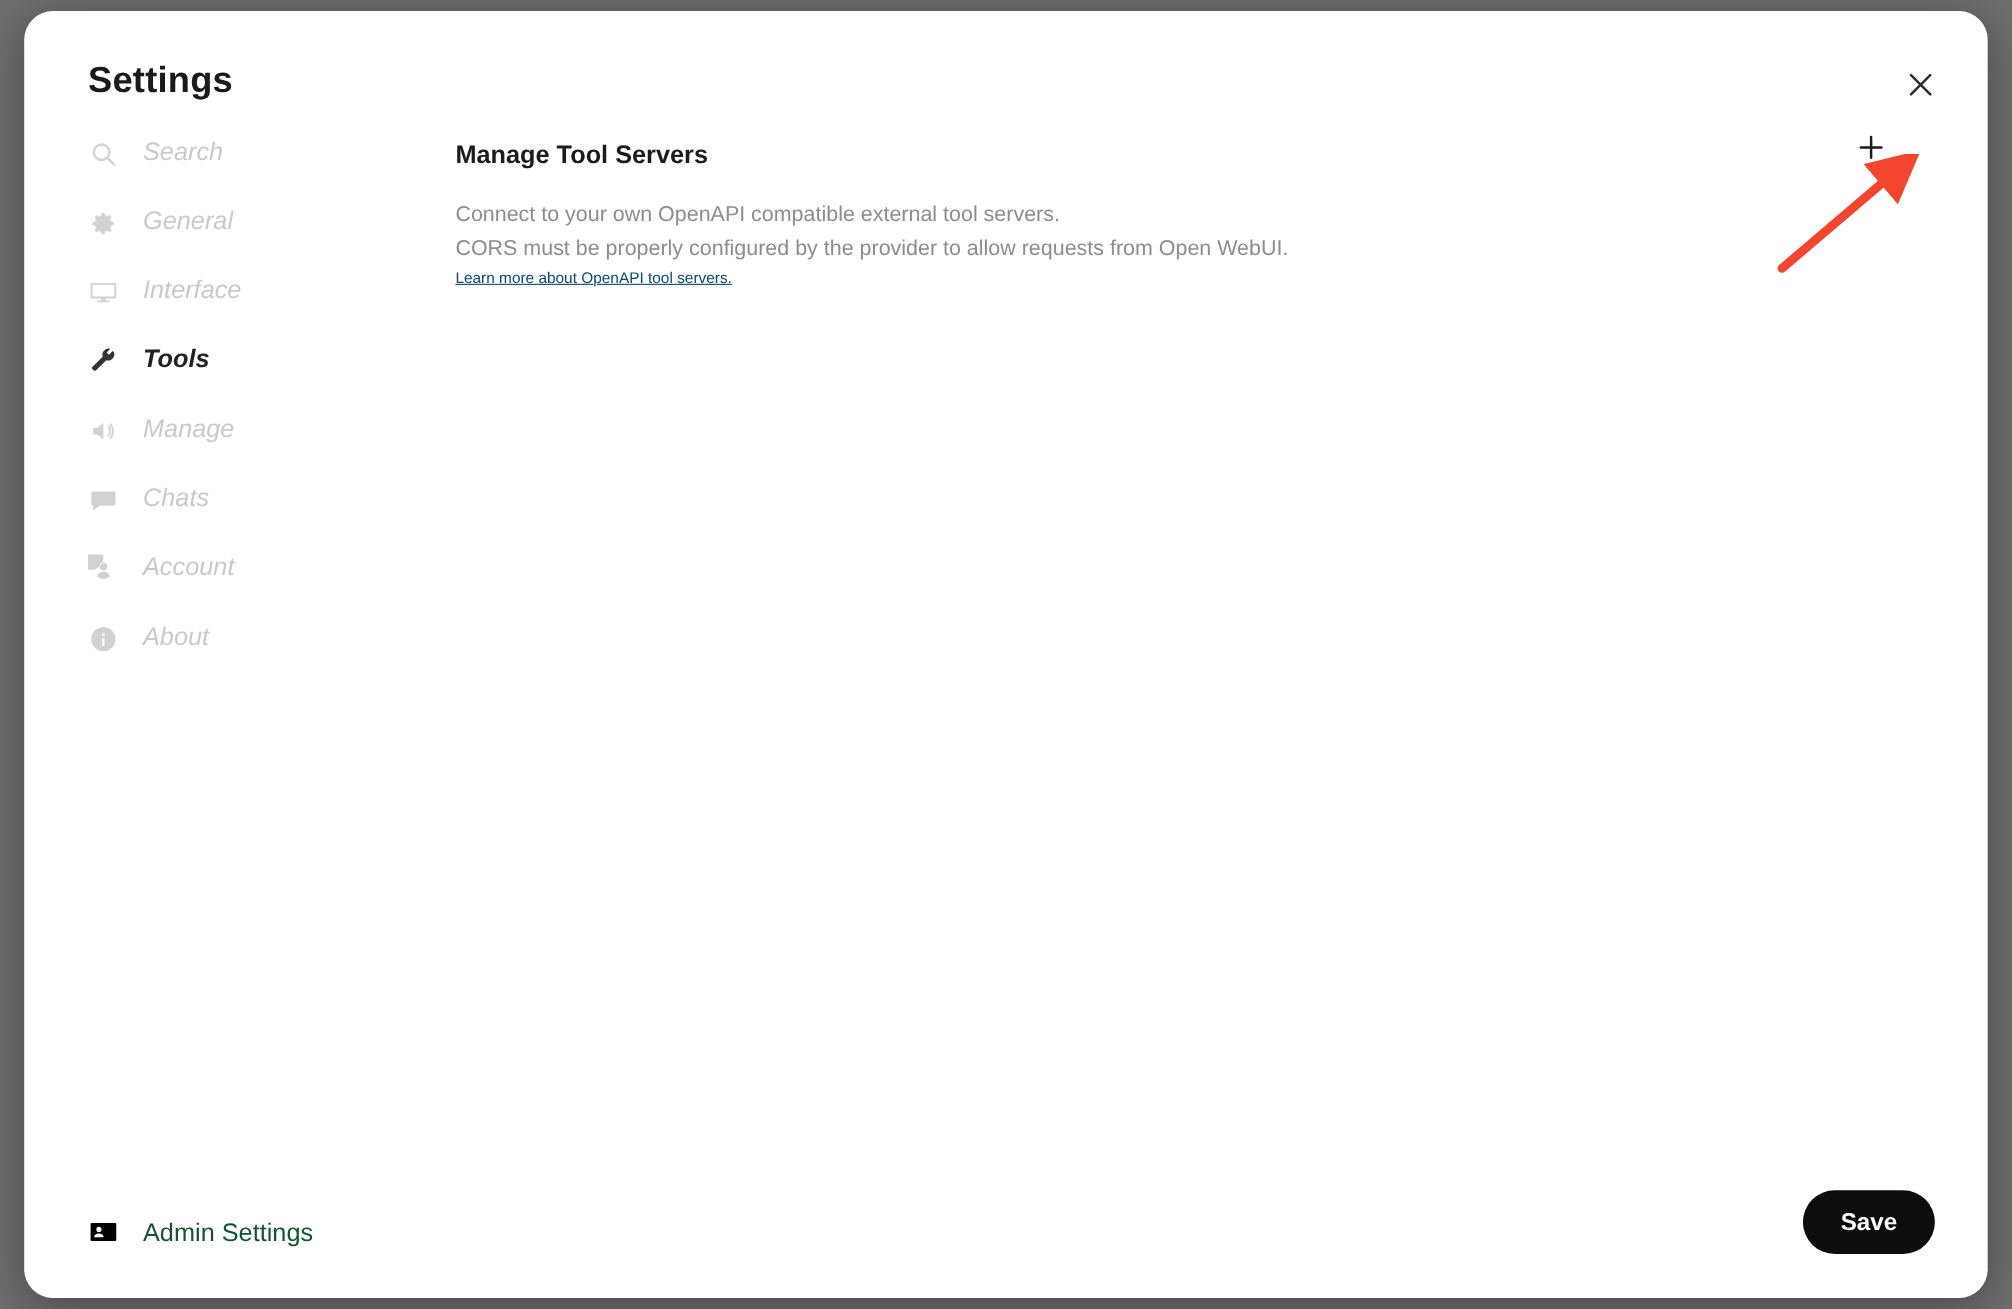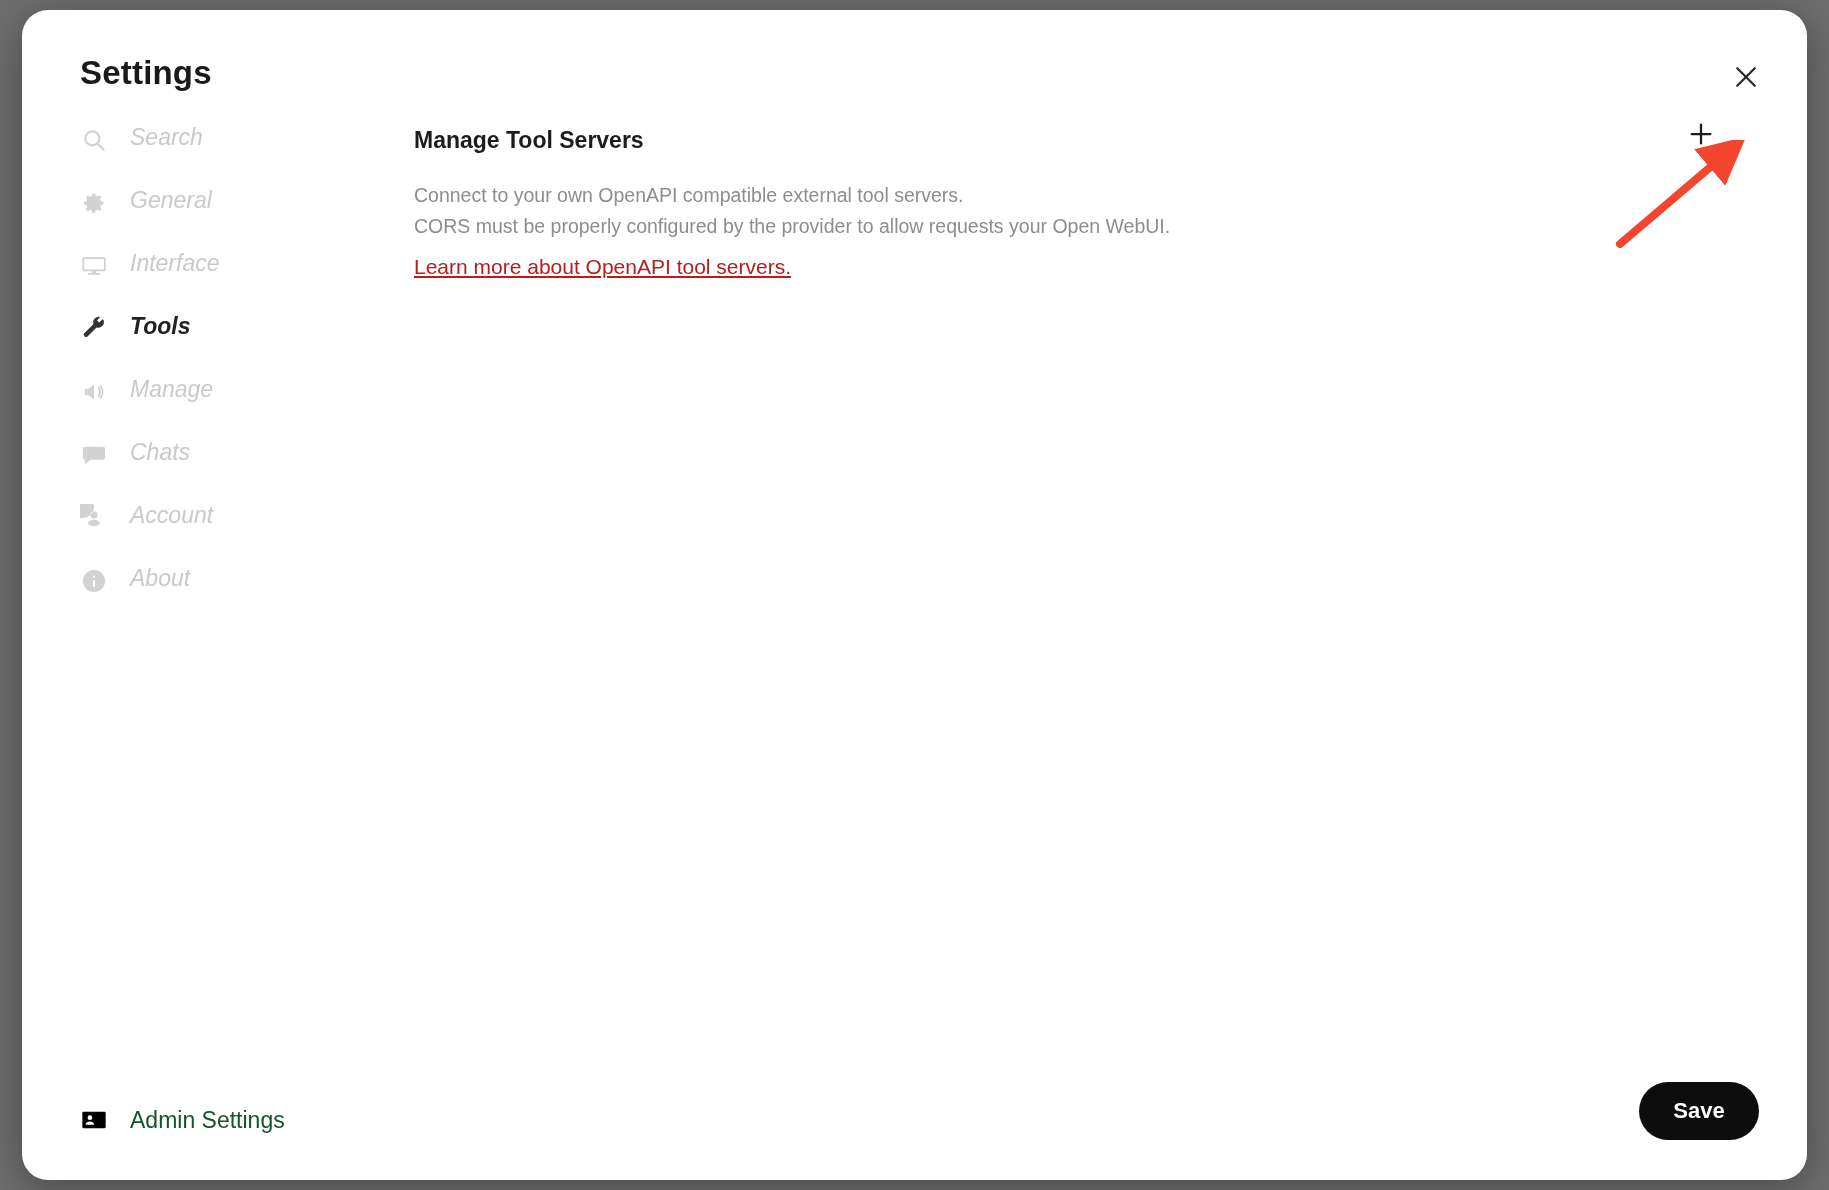--- a/index.html
+++ b/index.html
@@ -124,23 +124,23 @@
     cursor: pointer;
   }
   .desc {
     margin-top: 26px;
     font-size: 19.5px;
     line-height: 31px;
     color: #8d8d8d;
   }
   .learn-link {
     display: inline-block;
-    margin-top: 13px;
-    font-size: 21px;
-    color: #b91c1c;
+    margin-top: 2px;
+    font-size: 14px;
+    color: #0c4a6e;
     text-decoration: underline;
     cursor: pointer;
   }
 
   
   .save-btn {
     position: absolute;
     right: 48px;
     bottom: 40px;
     width: 120px;
@@ -277,21 +277,21 @@
       <div class="section-title">Manage Tool Servers</div>
       <div class="add-btn">
         <svg width="30" height="30" viewBox="0 0 24 24" fill="none" stroke="currentColor" stroke-width="1.8" stroke-linecap="round">
           <line x1="12" y1="4.5" x2="12" y2="19.5"></line>
           <line x1="4.5" y1="12" x2="19.5" y2="12"></line>
         </svg>
       </div>
     </div>
     <div class="desc">
       <div>Connect to your own OpenAPI compatible external tool servers.</div>
-      <div>CORS must be properly configured by the provider to allow requests your Open WebUI.</div>
+      <div>CORS must be properly configured by the provider to allow requests from Open WebUI.</div>
     </div>
     <a class="learn-link">Learn more about OpenAPI tool servers.</a>
   </div>
 
   <button class="save-btn">Save</button>
 
   <svg class="annotation" viewBox="0 0 140 115">
     <defs>
       <marker id="ah" markerWidth="6" markerHeight="6" refX="3" refY="3" orient="auto">
         <path d="M0,0 L6,3 L0,6 z" fill="#f4462f"></path>

